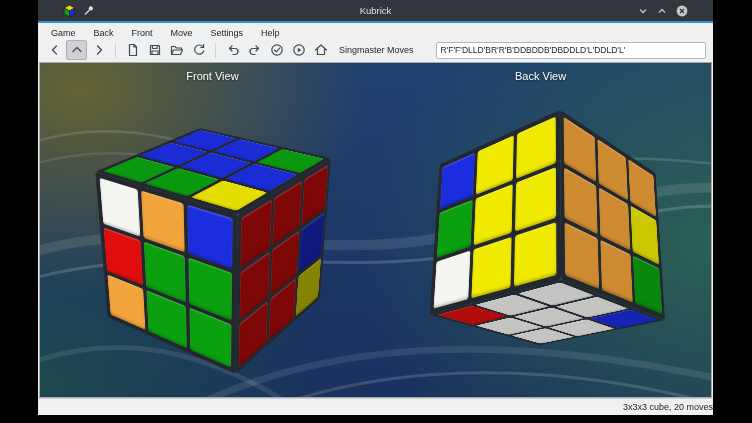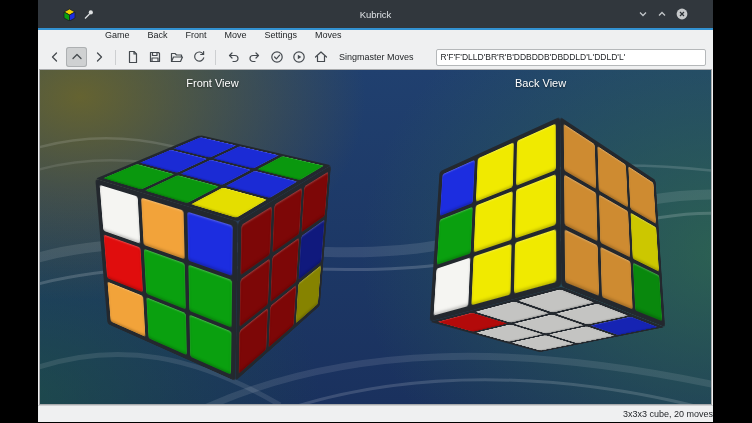--- a/index.html
+++ b/index.html
@@ -1,29 +1,29 @@
 <!DOCTYPE html>
 <html><head>
 <meta charset="utf-8">
 <style>
   html,body{margin:0;padding:0;}
   body{width:752px;height:423px;background:#000;position:relative;overflow:hidden;
        font-family:"Liberation Sans",sans-serif;}
   .window{position:absolute;left:38px;top:0;width:675px;height:413px;
           display:flex;flex-direction:column;background:#eff0f1;}
   
-  .titlebar{height:28px;background:#31373d;display:flex;align-items:center;
+  .titlebar{height:21px;background:#31373d;display:flex;align-items:center;
             padding:0 25px;gap:7px;position:relative;flex:0 0 auto;}
   .tb-title{position:absolute;left:0;right:0;text-align:center;color:#dde1e4;
             font-size:9.5px;pointer-events:none;}
   .tb-right{margin-left:auto;display:flex;align-items:center;gap:9px;z-index:1;}
   .accent{height:2px;background:#3292d2;flex:0 0 auto;}
   
-  .menubar{height:15px;display:flex;align-items:flex-start;padding-left:15px;
-           font-size:9px;color:#232629;flex:0 0 auto;margin-left:43px;}
+  .menubar{height:15px;display:flex;align-items:flex-end;padding-left:4px;
+           font-size:9px;color:#232629;flex:0 0 auto;}
   .menu-item{padding:0 9px;cursor:default;}
   
   .toolbar{height:24px;display:flex;align-items:center;padding:0 6px;gap:1px;flex:0 0 auto;}
   .tbtn{width:21px;height:20px;display:flex;align-items:center;justify-content:center;
         border-radius:3px;flex:0 0 auto;}
   .tbtn.active{background:#cfd1d2;box-shadow:inset 0 0 0 1px #adb0b2;}
   .tsep{width:1px;height:15px;background:#cdcfd1;margin:0 5px;flex:0 0 auto;}
   .tb-label{font-size:9px;color:#232629;margin:0 21px 0 7px;white-space:nowrap;}
   .tb-field{flex:1;height:15px;border:1px solid #b5b8ba;border-radius:2px;background:#fff;
             font-size:8.5px;color:#232629;padding:0 4px;margin-right:1px;
@@ -94,21 +94,21 @@
     </span>
   </div>
   <div class="accent"></div>
 
   <div class="menubar">
     <span class="menu-item">Game</span>
     <span class="menu-item">Back</span>
     <span class="menu-item">Front</span>
     <span class="menu-item">Move</span>
     <span class="menu-item">Settings</span>
-    <span class="menu-item">Moves</span>
+    <span class="menu-item">Help</span>
   </div>
 
   <div class="toolbar">
     <span class="tbtn">
       <span>
           <svg width="16" height="16" viewBox="0 0 16 16">
             <polyline points="9.5,4 5.5,8 9.5,12" fill="none" stroke="#454a4f" stroke-width="1.3" stroke-linecap="round" stroke-linejoin="round"></polyline>
           </svg>
         </span>
     </span>

